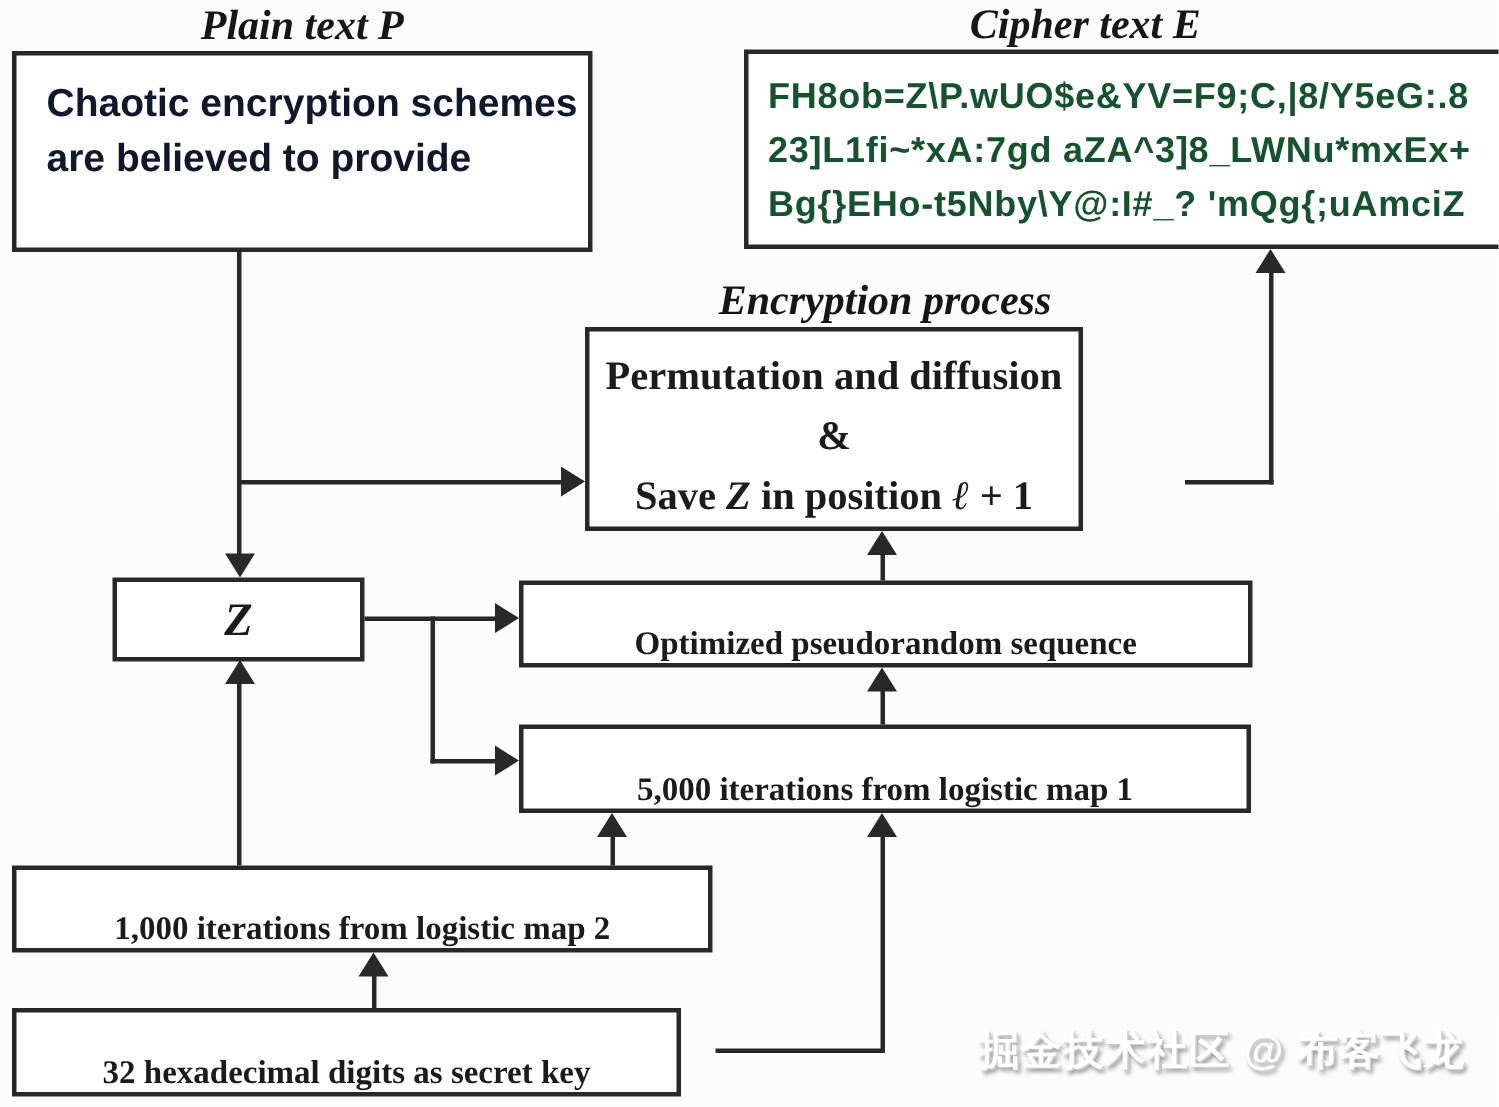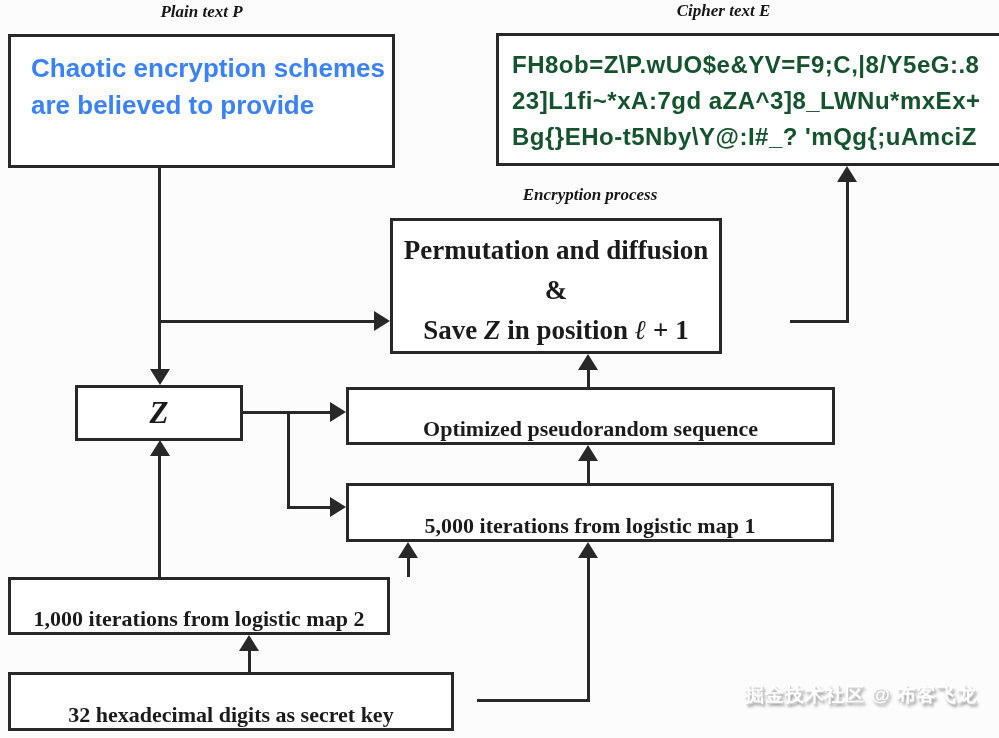--- a/index.html
+++ b/index.html
@@ -5,37 +5,37 @@
   html,body{margin:0;padding:0;}
   #canvas{
     position:relative;width:999px;height:738px;background:#fcfcfc;overflow:hidden;
     font-family:"Liberation Serif",serif;color:#1b1b1b;
   }
   .box{
     position:absolute;background:#ffffff;border:3px solid #282828;box-sizing:border-box;
   }
   .lbl{
     position:absolute;text-align:center;font-style:italic;font-weight:700;
-    font-size:17px;font-family:"Liberation Serif",serif;color:#161616;
+    font-size:28px;font-family:"Liberation Serif",serif;color:#161616;
   }
   .sansbox{font-family:"Liberation Sans",sans-serif;font-weight:700;}
-  .plainbox{padding:13px 0 0 20px;font-size:26px;line-height:37px;letter-spacing:0px;color:#3b82f6;}
+  .plainbox{padding:13px 0 0 20px;font-size:26px;line-height:37px;letter-spacing:0px;color:#0f172a;}
   .cipherbox{padding:11px 0 0 13px;font-size:24px;line-height:36px;letter-spacing:0.5px;color:#14532d;margin-left:39px;}
   .serifcenter{display:flex;align-items:flex-end;justify-content:center;font-size:22px;font-weight:600;}
   .permbox{text-align:center;padding-top:9px;font-size:27px;font-weight:600;line-height:40px;}
   .zbox{display:flex;align-items:center;justify-content:center;font-size:31px;font-style:italic;font-weight:700;}
   .it{font-style:italic;}
   .ln{position:absolute;background:#282828;}
   .arr{position:absolute;width:0;height:0;}
   .arr-up{border-left:10px solid transparent;border-right:10px solid transparent;border-bottom:16px solid #282828;}
   .arr-down{border-left:10px solid transparent;border-right:10px solid transparent;border-top:16px solid #282828;}
   .arr-right{border-top:10px solid transparent;border-bottom:10px solid transparent;border-left:16px solid #282828;}
   .watermark{
     position:absolute;right:22px;top:682px;
-    font-family:"Liberation Sans",sans-serif;font-weight:700;font-size:19px;letter-spacing:1px;
+    font-family:"Liberation Sans",sans-serif;font-weight:700;font-size:27px;letter-spacing:1px;
     color:#ffffff;text-shadow:1px 1px 0 #d0d0d0, 2px 3px 3px #949494;
     white-space:nowrap;
   }
 </style>
 </head>
 <body>
 
 <div id="canvas">
 
   <div class="lbl" style="left:8px;top:2px;width:387px;">Plain text P</div>
@@ -64,21 +64,21 @@
   </div>
 
   <div class="box serifcenter" style="left:346px;top:387px;width:489px;height:58px;">
     <span>Optimized pseudorandom sequence</span>
   </div>
 
   <div class="box serifcenter" style="left:346px;top:483px;width:488px;height:59px;">
     <span>5,000 iterations from logistic map 1</span>
   </div>
 
-  <div class="box serifcenter" style="left:8px;top:577px;width:382px;height:58px;">
+  <div class="box serifcenter" style="left:8px;top:577px;width:467px;height:58px;">
     <span>1,000 iterations from logistic map 2</span>
   </div>
 
   <div class="box serifcenter" style="left:8px;top:672px;width:446px;height:59px;">
     <span>32 hexadecimal digits as secret key</span>
   </div>
 
   <div class="ln" style="left:158px;top:168px;width:3px;height:202px;"></div>
   <div class="arr arr-down" style="left:150px;top:369px;"></div>
 

